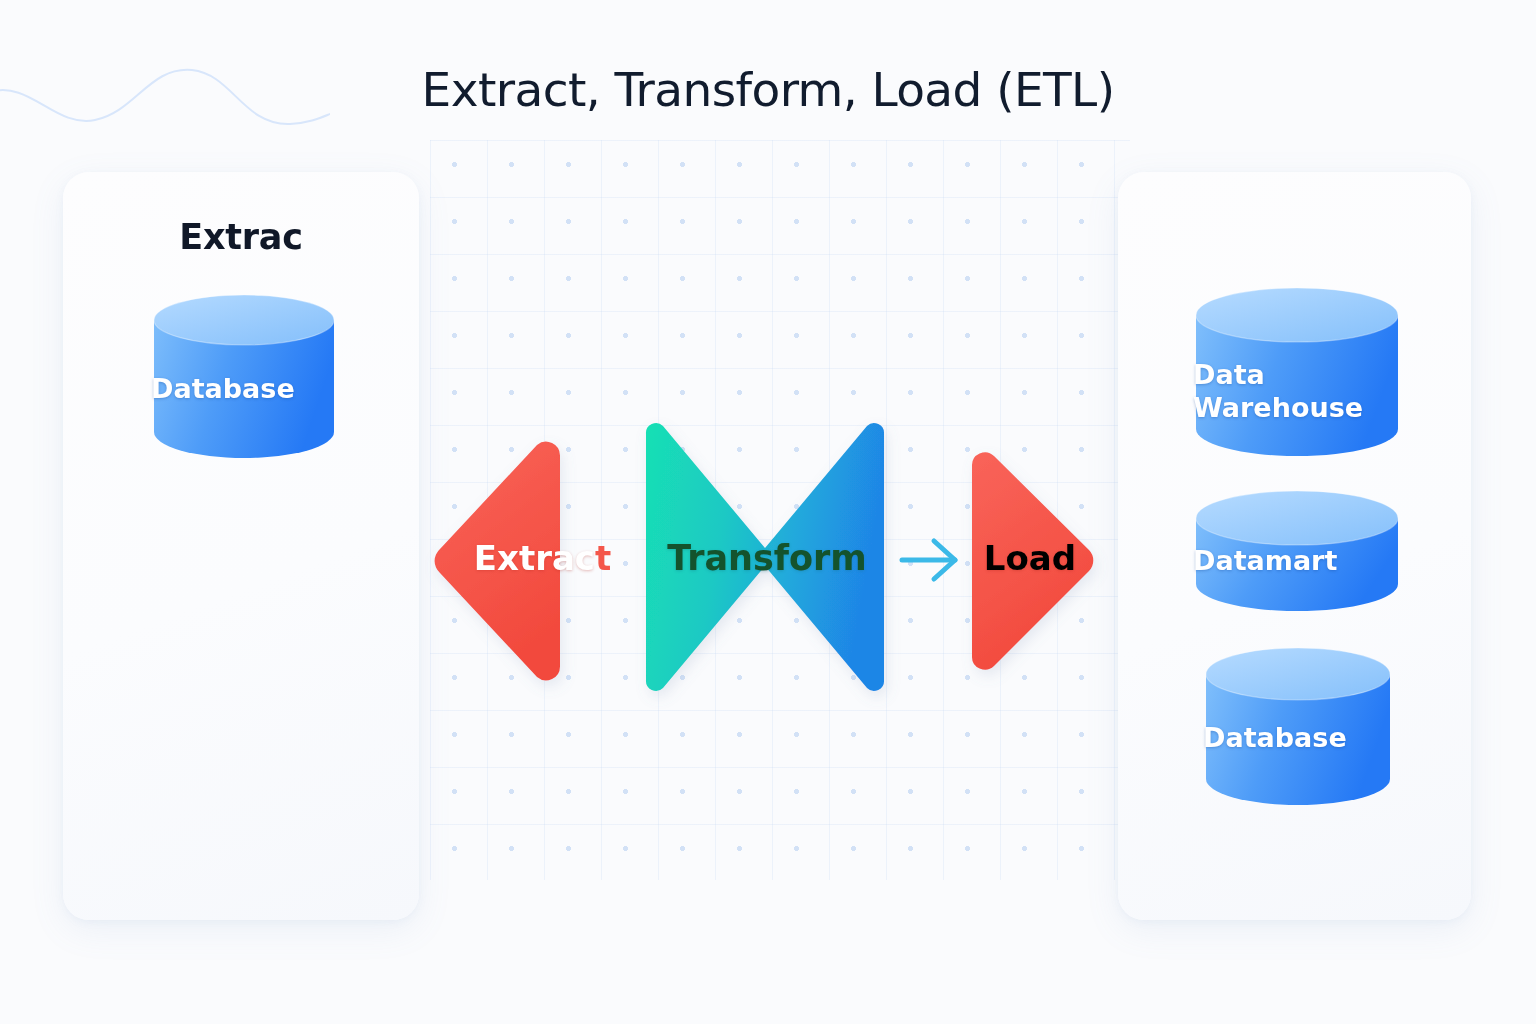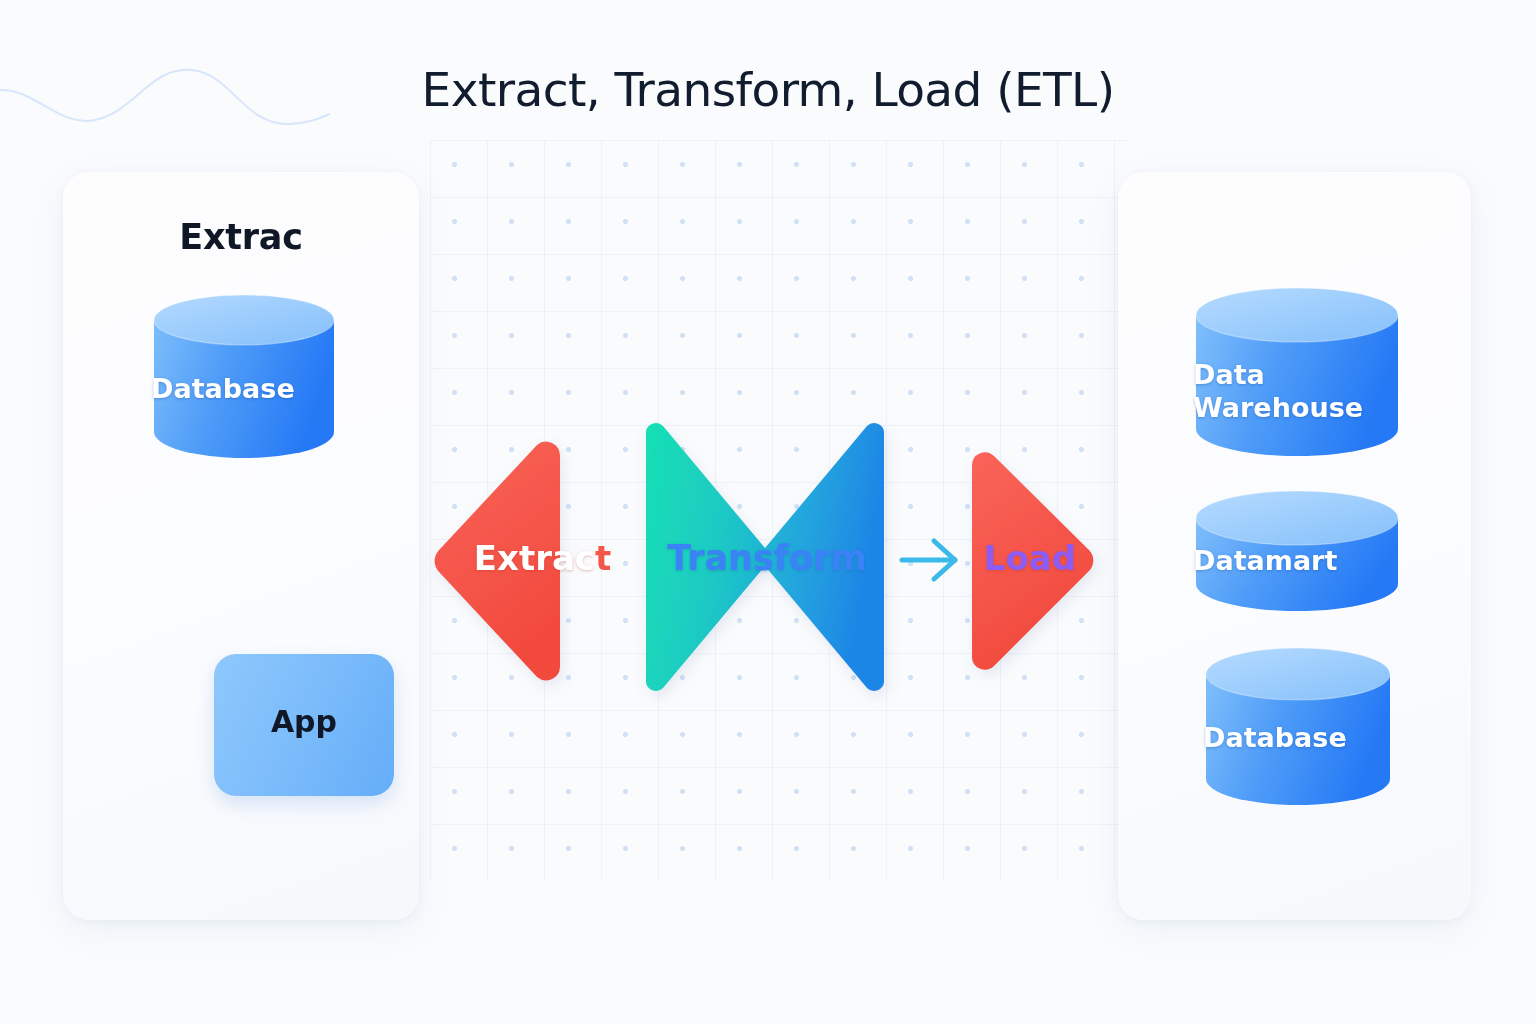--- a/index.html
+++ b/index.html
@@ -153,29 +153,29 @@
     font-size: 34px;
     color: #ffffff;
     text-shadow: 0 1px 3px rgba(180,40,30,0.30);
   }
   #label-extract .tail { color: #f4564a; text-shadow: none; }
   #label-transform {
     left: 648px; top: 538px;
     width: 238px;
     text-align: center;
     font-size: 35px;
-    color: #3b82f6;
+    color: #14532d;
     text-shadow: 0 1px 3px rgba(20,110,130,0.30);
   }
   #label-load {
     left: 960px; top: 538px;
     width: 140px;
     text-align: center;
     font-size: 34px;
-    color: #8b5cf6;
+    color: #000000;
     text-shadow: 0 1px 3px rgba(180,40,30,0.30);
   }
 </style>
 </head>
 <body>
 
 <div id="canvas">
 
   <div id="bg-grid"></div>
   <div id="bg-dots"></div>
@@ -201,23 +201,20 @@
             <stop offset="100%" stop-color="#86c0fb"></stop>
           </linearGradient>
         </defs>
         <path d="M3 26 L3 138 A 90 26 0 0 0 183 138 L183 26 Z" fill="url(#srcDbBody)"></path>
         <ellipse cx="93" cy="26" rx="90" ry="25" fill="url(#srcDbTop)"></ellipse>
         <ellipse cx="93" cy="26" rx="90" ry="25" fill="none" stroke="rgba(255,255,255,0.35)" stroke-width="1.2"></ellipse>
       </svg>
       <div class="cyl-label" style="top:78px;">Database</div>
     </div>
 
-    <div id="src-app">
-      <div class="app-label">App</div>
-    </div>
 
 
   </div>
 
   <div class="panel" id="panel-targets">
 
     <div class="cyl" style="left:75px; top:316px; width:208px; height:128px;">
       <svg width="208" height="128" viewBox="0 0 208 128">
         <defs>
           <linearGradient id="dmBody" x1="0" y1="0" x2="1" y2="0.3">

